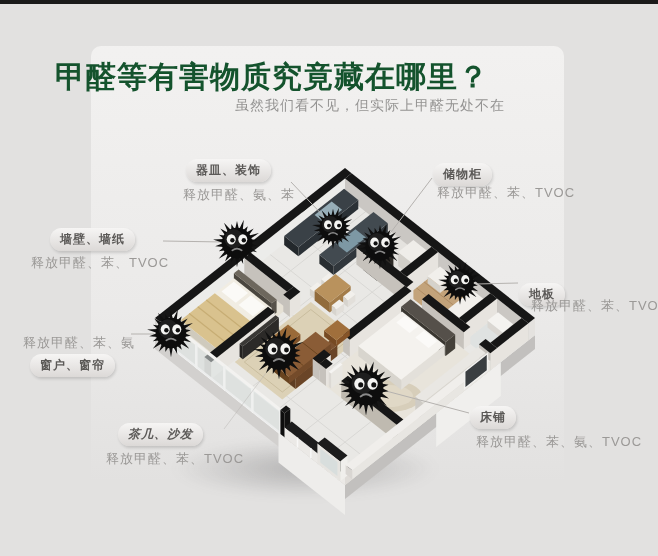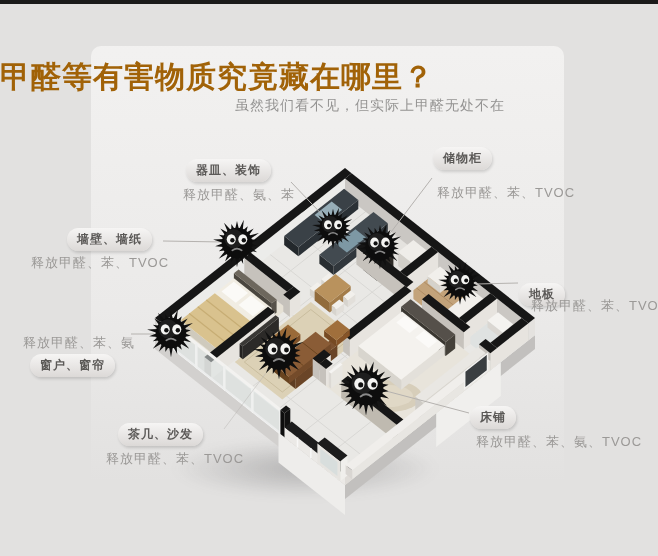--- a/index.html
+++ b/index.html
@@ -7,22 +7,22 @@
     width:658px;height:556px;position:relative;overflow:hidden;
     background:#e2e1e0;
     font-family:"Liberation Sans","DejaVu Sans",sans-serif;
   }
   .top-bar{position:absolute;left:0;top:0;width:658px;height:4px;background:#1a1a1a;}
   .content-card{
     position:absolute;left:91px;top:46px;width:473px;height:476px;border-radius:10px;
     background:linear-gradient(180deg,rgba(243,242,241,.95) 0%,rgba(238,237,236,.75) 55%,rgba(238,237,236,0) 92%);
   }
   .page-title{
-    position:absolute;left:0;top:57px;width:544px;
-    font-size:30px;font-weight:700;color:#a16207;letter-spacing:1px;
+    position:absolute;left:0;top:57px;width:544px;text-align:center;
+    font-size:30px;font-weight:700;color:#14532d;letter-spacing:1px;
   }
   .page-subtitle{
     position:absolute;left:0;top:97px;width:658px;text-align:center;
     font-size:14px;color:#949392;letter-spacing:1px;padding-left:41px;
   }
   .building-shadow{
     position:absolute;left:118px;top:424px;width:390px;height:86px;
     background:radial-gradient(ellipse 50% 50% at 48% 52%,rgba(70,70,72,.30),rgba(70,70,72,0) 68%);
     filter:blur(5px);
   }
@@ -313,29 +313,29 @@
       <ellipse cx="5.5" cy="-3.5" rx="4.3" ry="4.9" fill="#f5f5f3"></ellipse>
       <circle cx="-4.4" cy="-2.6" r="2.1" fill="#111111"></circle>
       <circle cx="6.5" cy="-2.6" r="2.1" fill="#111111"></circle>
       <path d="M-4.5 7 Q0 3.5 4.5 7" stroke="#8a8a8a" stroke-width="1.6" fill="none" stroke-linecap="round"></path>
     </g>
   </svg>
 
 <div class="pill" style="left:186px;top:159px;">器皿、装饰</div>
 <div class="release" style="left:183px;top:186px;font-family:Liberation Serif, serif;">释放甲醛、氨、苯</div>
 
-<div class="pill" style="left:433px;top:147px;">储物柜</div>
+<div class="pill" style="left:433px;top:163px;">储物柜</div>
 <div class="release" style="left:437px;top:184px;">释放甲醛、苯、TVOC</div>
 
-<div class="pill" style="left:67px;top:228px;">墙壁、墙纸</div>
+<div class="pill" style="left:50px;top:228px;">墙壁、墙纸</div>
 <div class="release" style="left:31px;top:254px;">释放甲醛、苯、TVOC</div>
 
 <div class="pill" style="left:519px;top:271px;margin-top:12px;">地板</div>
 <div class="release" style="left:531px;top:297px;">释放甲醛、苯、TVOC</div>
 
 <div class="pill" style="left:30px;top:322px;margin-top:32px;">窗户、窗帘</div>
 <div class="release" style="left:23px;top:334px;">释放甲醛、苯、氨</div>
 
-<div class="pill" style="left:118px;top:423px;">茶几、沙发</div>
+<div class="pill" style="left:118px;top:423px;font-style:italic;">茶几、沙发</div>
 <div class="release" style="left:106px;top:450px;">释放甲醛、苯、TVOC</div>
 
 <div class="pill" style="left:470px;top:406px;text-align:right;">床铺</div>
 <div class="release" style="left:476px;top:433px;">释放甲醛、苯、氨、TVOC</div>
 
 </body></html>

